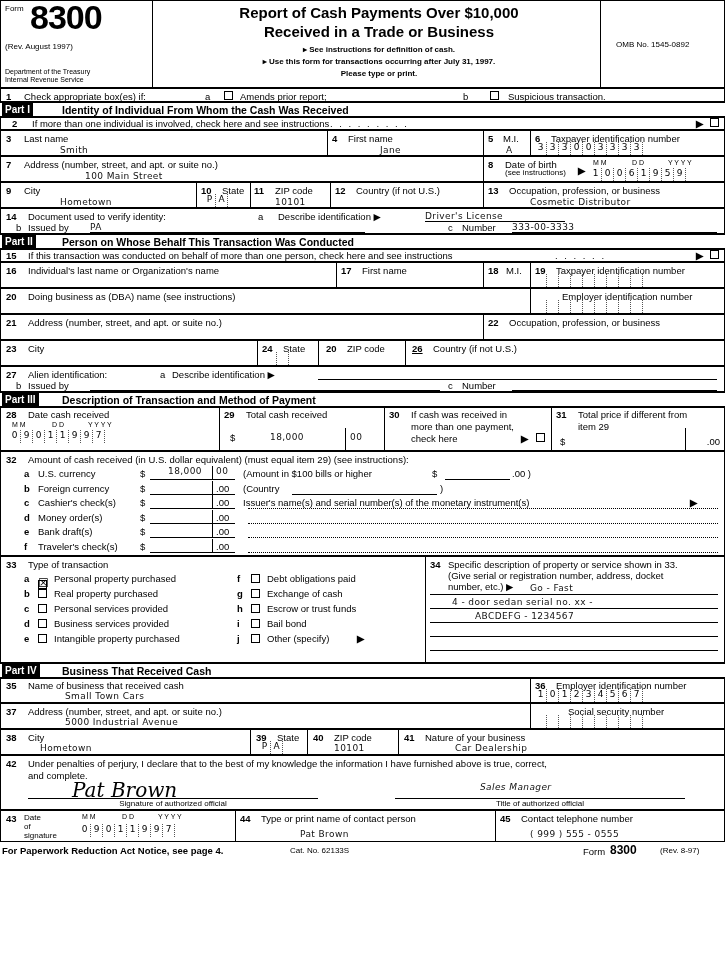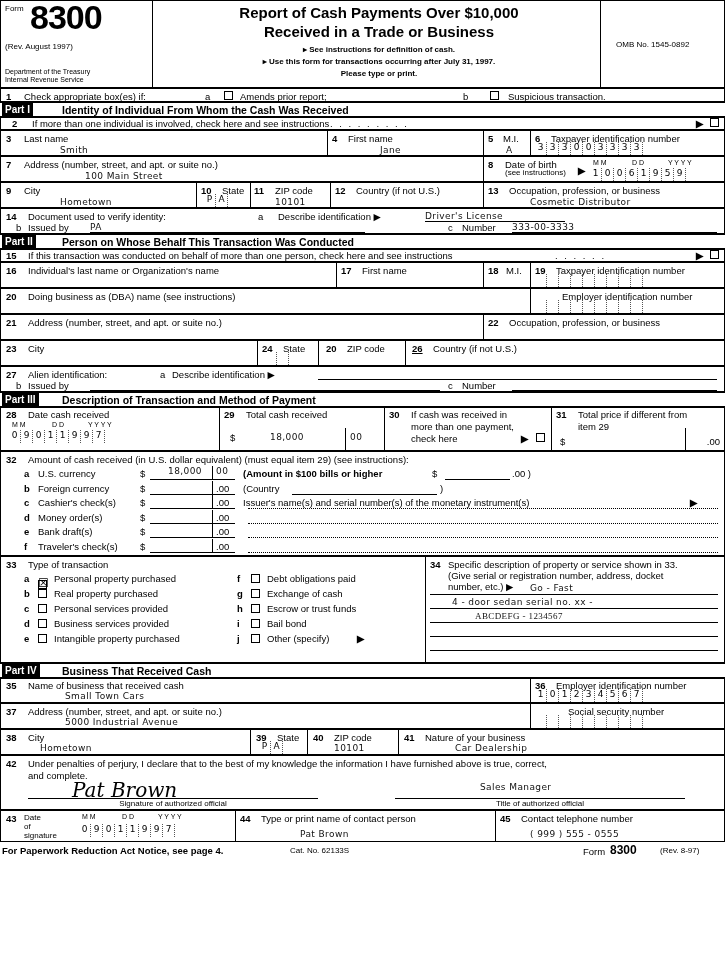--- a/index.html
+++ b/index.html
@@ -301,21 +301,21 @@
   <div class="bx num" style="left:6px;top:454px;">32</div>
   <div class="bx t" style="left:28px;top:454px;">Amount of cash received (in U.S. dollar equivalent) (must equal item 29) (see instructions):</div>
   <div id="l32rows">
       <div class="bx t" style="left:24px;top:468px;font-weight:bold;">a</div>
       <div class="bx t" style="left:38px;top:468px;text-align:center;">U.S. currency</div>
       <div class="bx t" style="left:140px;top:468px;">$</div>
       <div class="bx hand" style="left:168px;top:466px;">18,000</div>
       <div class="hr" style="left:150px;top:479px;width:85px;"></div>
       <div class="vr" style="left:212px;top:466px;height:13px;"></div>
       <div class="bx t hand" style="left:216px;top:466px;">00</div>
-      <div class="bx t" style="left:243px;top:468px;font-weight:bold;">(Amount in $100 bills or higher</div>
+      <div class="bx t" style="left:243px;top:468px;">(Amount in $100 bills or higher</div>
       <div class="bx t" style="left:432px;top:468px;">$</div>
       <div class="hr" style="left:445px;top:479px;width:65px;"></div>
       <div class="bx t" style="left:512px;top:468px;">.00 )</div>
       <div class="bx t" style="left:24px;top:482.5px;font-weight:bold;">b</div>
       <div class="bx t" style="left:38px;top:482.5px;">Foreign currency</div>
       <div class="bx t" style="left:140px;top:482.5px;">$</div>
       <div class="hr" style="left:150px;top:493.5px;width:85px;"></div>
       <div class="vr" style="left:212px;top:480.5px;height:13px;"></div>
       <div class="bx t" style="left:216px;top:482.5px;">.00</div>
       <div class="bx t" style="left:243px;top:482.5px;">(Country</div>
@@ -378,21 +378,21 @@
     </div>
 
   <div class="bx num" style="left:430px;top:559px;">34</div>
   <div class="bx t" style="left:448px;top:559px;">Specific description of property or service shown in 33.</div>
   <div class="bx t" style="left:448px;top:570px;">(Give serial or registration number, address, docket</div>
   <div class="bx t" style="left:448px;top:581px;"><span>number, etc.)</span> ▶</div>
   <div class="bx hand" style="left:530px;top:583px;">Go - Fast</div>
   <div class="hr" style="left:430px;top:594px;width:288px;"></div>
   <div class="bx hand" style="left:452px;top:597px;">4 - door   sedan   serial   no.  xx -</div>
   <div class="hr" style="left:430px;top:608px;width:288px;"></div>
-  <div class="bx hand" style="left:475px;top:611px;font-family:Liberation Serif, serif;">ABCDEFG - 1234567</div>
+  <div class="bx hand" style="left:475px;top:611px;">ABCDEFG - 1234567</div>
   <div class="hr" style="left:430px;top:622px;width:288px;"></div>
   <div class="hr" style="left:430px;top:636px;width:288px;"></div>
   <div class="hr" style="left:430px;top:650px;width:288px;"></div>
 
   <div class="partbar" style="top:663px;height:14px;"></div>
   <span class="bx part" style="left:2px;top:664px;">Part IV</span>
   <div class="bx partttl" style="left:62px;top:665px;">Business That Received Cash</div>
 
   <div class="bx bd" style="left:0;top:677px;width:725px;height:26px;"></div>
   <div class="vr" style="left:530px;top:677px;height:26px;"></div>
@@ -451,21 +451,21 @@
   <div class="bx t" style="left:425px;top:732px;">Nature of your business</div>
   <div class="bx hand" style="left:455px;top:743px;">Car Dealership</div>
 
   <div class="bx bd" style="left:0;top:755px;width:725px;height:55px;"></div>
   <div class="bx num" style="left:6px;top:758px;">42</div>
   <div class="bx t" style="left:28px;top:758px;">Under penalties of perjury, I declare that to the best of my knowledge the information I have furnished above is true, correct,</div>
   <div class="bx t" style="left:28px;top:770px;">and complete.</div>
   <div class="bx handbig" style="left:72px;top:778px;">Pat Brown</div>
   <div class="hr" style="left:28px;top:798px;width:290px;"></div>
   <div class="bx t8 ctr" style="left:28px;top:799px;width:290px;">Signature of authorized official</div>
-  <div class="bx hand" style="left:480px;top:782px;">Sales Manager</div>
+  <div class="bx hand" style="left:480px;top:782px;font-style:italic;">Sales Manager</div>
   <div class="hr" style="left:395px;top:798px;width:290px;"></div>
   <div class="bx t8 ctr" style="left:395px;top:799px;width:290px;">Title of authorized official</div>
 
   <div class="bx bd" style="left:0;top:810px;width:725px;height:32px;"></div>
   <div class="vr" style="left:235px;top:810px;height:32px;"></div>
   <div class="vr" style="left:495px;top:810px;height:32px;"></div>
   <div class="bx num" style="left:6px;top:813px;">43</div>
   <div class="bx t8" style="left:24px;top:813px;">Date</div>
   <div class="bx t8" style="left:24px;top:822px;">of</div>
   <div class="bx t8" style="left:24px;top:831px;">signature</div>

